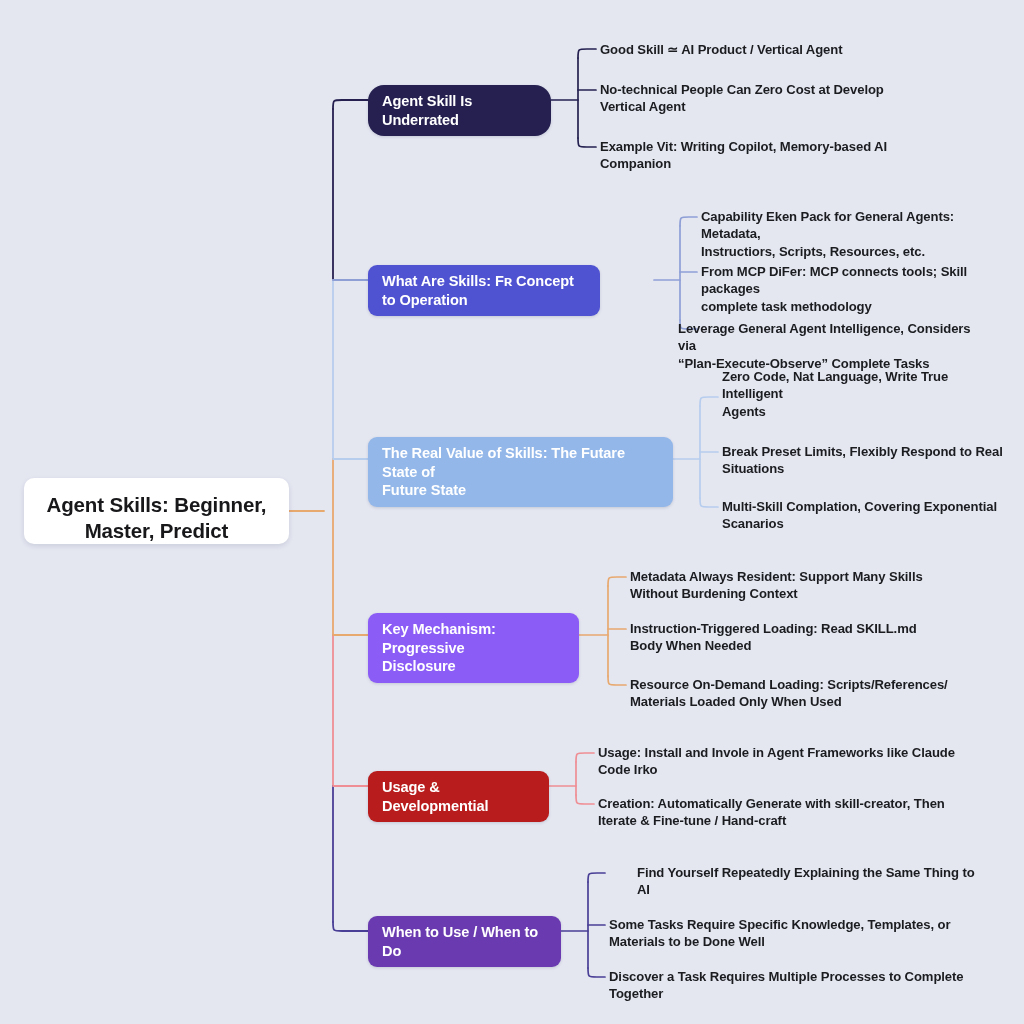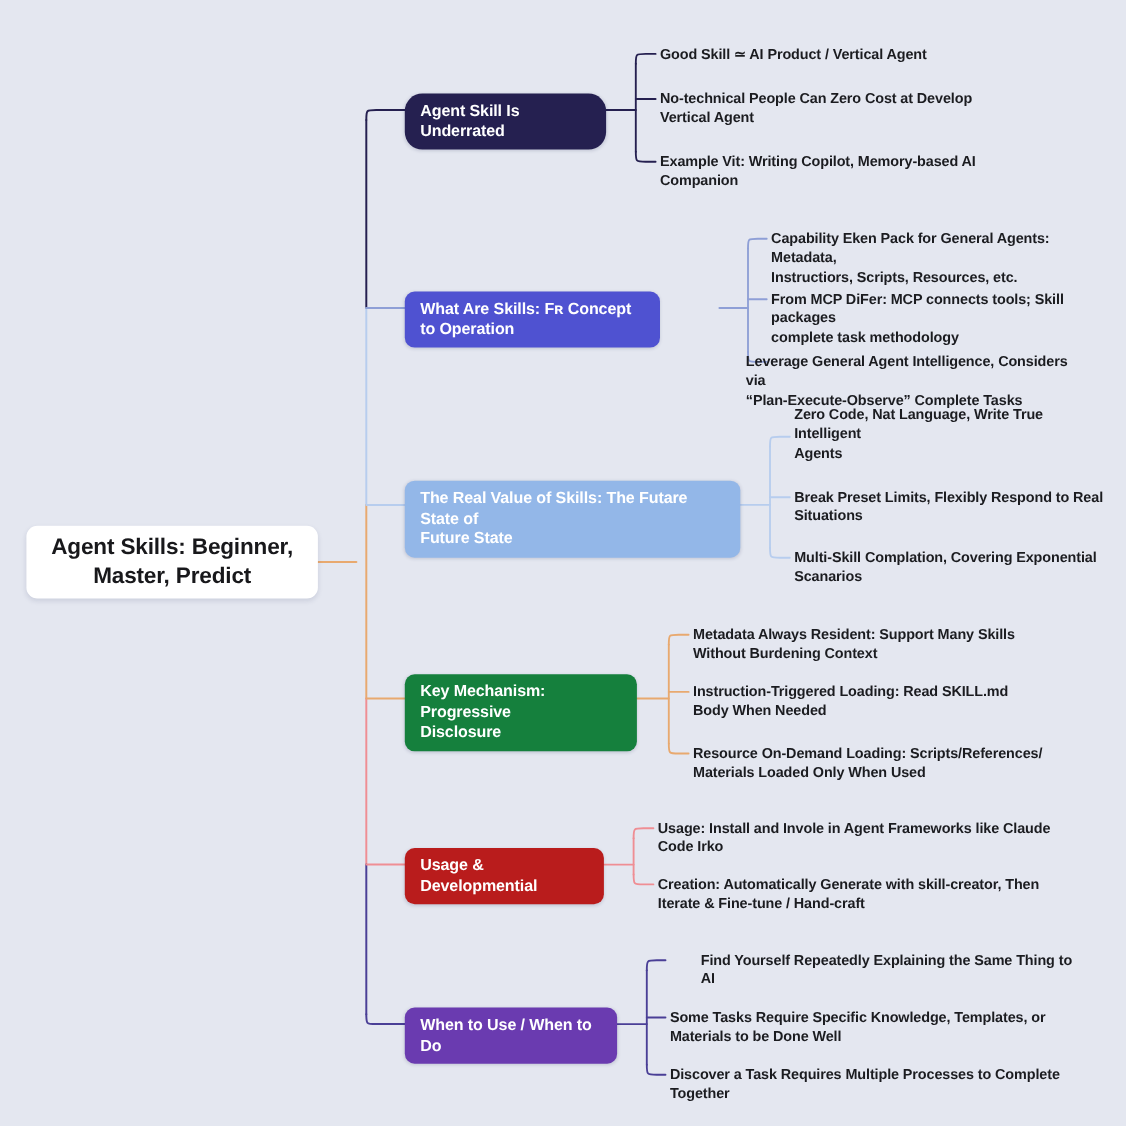--- a/index.html
+++ b/index.html
@@ -21,21 +21,21 @@
   }
 
   
   .root-node {
     position: absolute;
     left: 24px; top: 478px;
     width: 265px; height: 66px;
     background: #ffffff;
     border-radius: 10px;
     box-shadow: 0 2px 5px rgba(40,50,90,0.13);
-    display: flex; align-items: center; justify-content: center;
+    display: flex; align-items: flex-end; justify-content: center;
     text-align: center;
     z-index: 5;
   }
   .root-node .root-label {
     font-size: 20.5px;
     font-weight: 700;
     color: #18181b;
     line-height: 1.26;
     letter-spacing: -0.15px;
     white-space: pre-line;
@@ -146,21 +146,21 @@
     <span>The Real Value of Skills: The Futare State of
 Future State</span>
   </div>
   <div class="leaf" id="lf2-0" style="left: 722px; top: 368px; max-width: 288px;">Zero Code, Nat Language, Write True Intelligent
 Agents</div>
   <div class="leaf" id="lf2-1" style="left: 722px; top: 443px; max-width: 288px;">Break Preset Limits, Flexibly Respond to Real
 Situations</div>
   <div class="leaf" id="lf2-2" style="left: 722px; top: 498px; max-width: 288px;">Multi-Skill Complation, Covering Exponential
 Scanarios</div>
 
-  <div class="branch-node" id="bn3" style="left: 368px; top: 613px; width: 211px; min-height: 43px; background: #15803d;">
+  <div class="branch-node" id="bn3" style="left: 368px; top: 613px; width: 211px; min-height: 43px; background: #8b5cf6;">
     <span>Key Mechanism: Progressive
 Disclosure</span>
   </div>
   <div class="leaf" id="lf3-0" style="left: 630px; top: 568px; max-width: 380px;">Metadata Always Resident: Support Many Skills
 Without Burdening Context</div>
   <div class="leaf" id="lf3-1" style="left: 630px; top: 620px; max-width: 380px;">Instruction-Triggered Loading: Read SKILL.md
 Body When Needed</div>
   <div class="leaf" id="lf3-2" style="left: 630px; top: 676px; max-width: 380px;">Resource On-Demand Loading: Scripts/References/
 Materials Loaded Only When Used</div>
 

